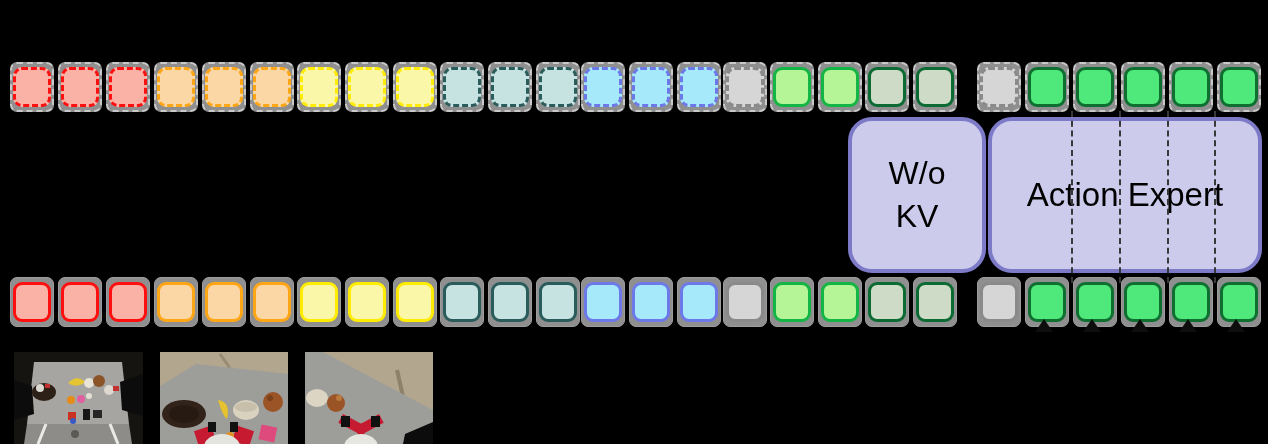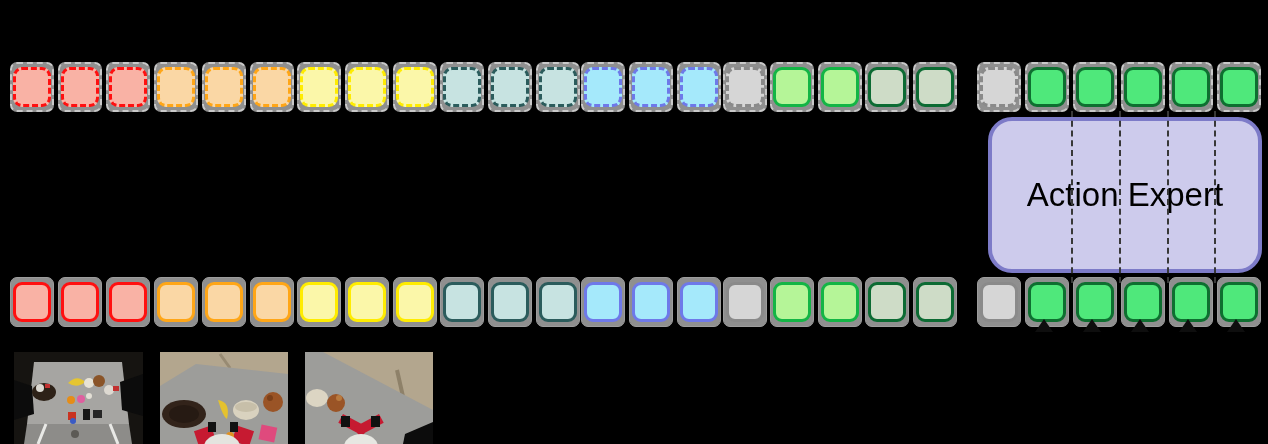--- a/index.html
+++ b/index.html
@@ -41,20 +41,24 @@
   }
   .photo{position:absolute;top:352px;height:92px;z-index:2;}
   .photo svg{display:block;width:100%;height:100%;}
 </style>
 </head>
 <body>
 
 <div id="stage">
 
 
+  <div class="box" id="wokv-box">
+    <div>W/o</div>
+    <div>KV</div>
+  </div>
 
   <div class="box" id="ae-box">
     <span>Action Expert</span>
   </div>
 
   <div class="photo" style="left:14px;width:129px;">
     <svg viewBox="0 0 129 92" preserveAspectRatio="none">
       <rect x="0" y="0" width="129" height="92" fill="#161411"></rect>
       <polygon points="20,10 108,10 115,72 13,72" fill="#a6a5a2"></polygon>
       <polygon points="13,72 115,72 118,92 10,92" fill="#8d8c89"></polygon>

